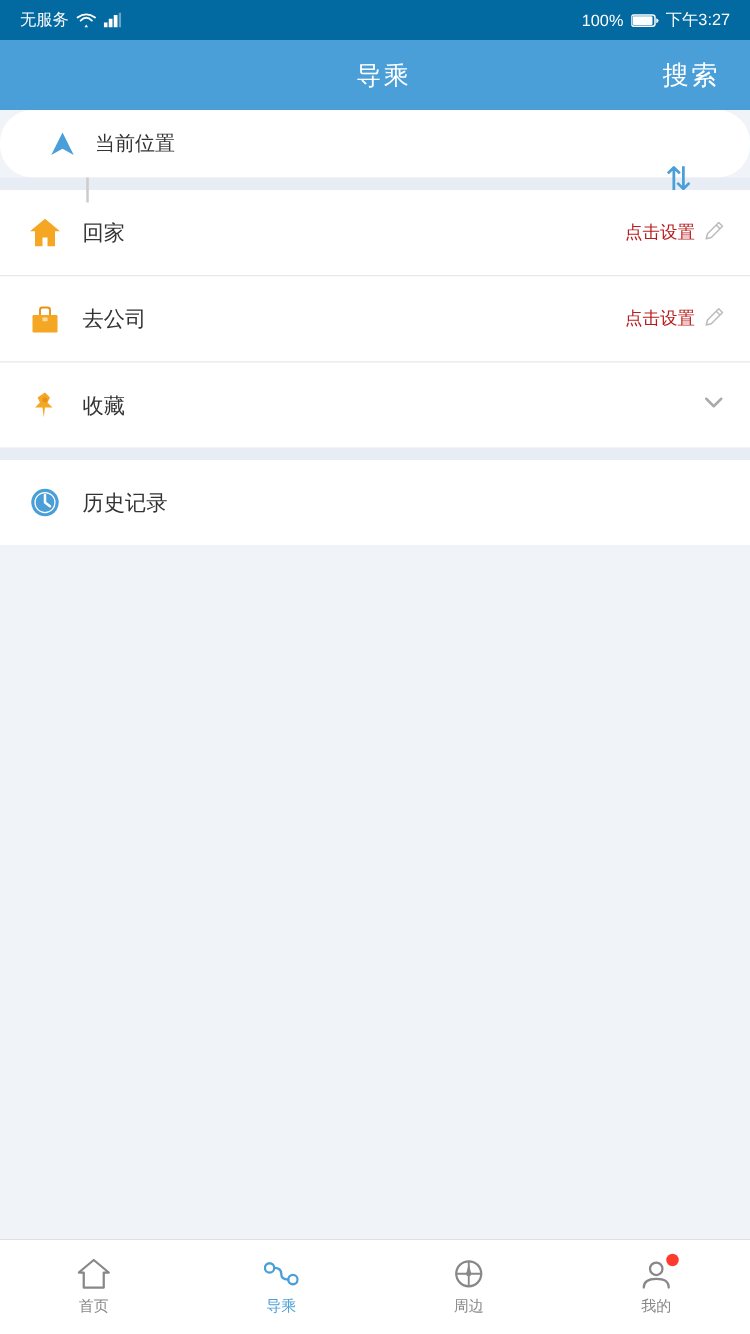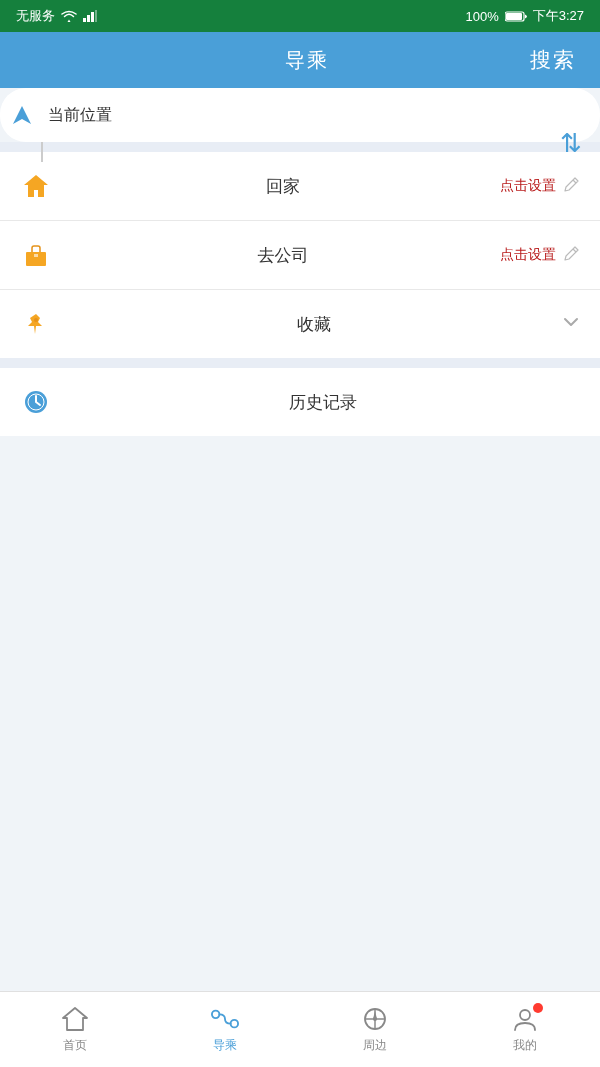--- a/index.html
+++ b/index.html
@@ -8,21 +8,21 @@
       width: 600px;
       min-height: 1067px;
       font-family: -apple-system, "PingFang SC", "Microsoft YaHei", sans-serif;
       background: #f0f4f8;
       display: flex;
       flex-direction: column;
     }
 
     
     .status-bar {
-      background: #15803d;
+      background: #0369a1;
       color: white;
       font-size: 13px;
       padding: 6px 16px;
       display: flex;
       justify-content: space-between;
       align-items: center;
       height: 32px;
     }
     .status-left { display: flex; align-items: center; gap: 6px; }
     .status-right { display: flex; align-items: center; gap: 6px; }
@@ -48,21 +48,21 @@
       letter-spacing: 2px;
       cursor: pointer;
       background: none;
       border: none;
       color: white;
     }
 
     
     .location-section {
       background: white;
-      padding: 0 8px;
+      padding: 0 36px;
       border-radius: 26px;
     }
     .location-row {
       display: flex;
       align-items: center;
       padding: 16px 0;
       position: relative;
     }
     .location-row + .location-row {
       border-top: 1px solid #e8e8e8;
@@ -133,21 +133,20 @@
       display: flex;
       align-items: center;
       justify-content: center;
       margin-right: 14px;
       flex-shrink: 0;
     }
     .list-label {
       font-size: 17px;
       color: #333;
       flex: 1;
-      text-align: center;
     }
     .list-action {
       display: flex;
       align-items: center;
       gap: 8px;
       color: #aaa;
       font-size: 14px;
     }
     .action-text {
       color: #b91c1c;

